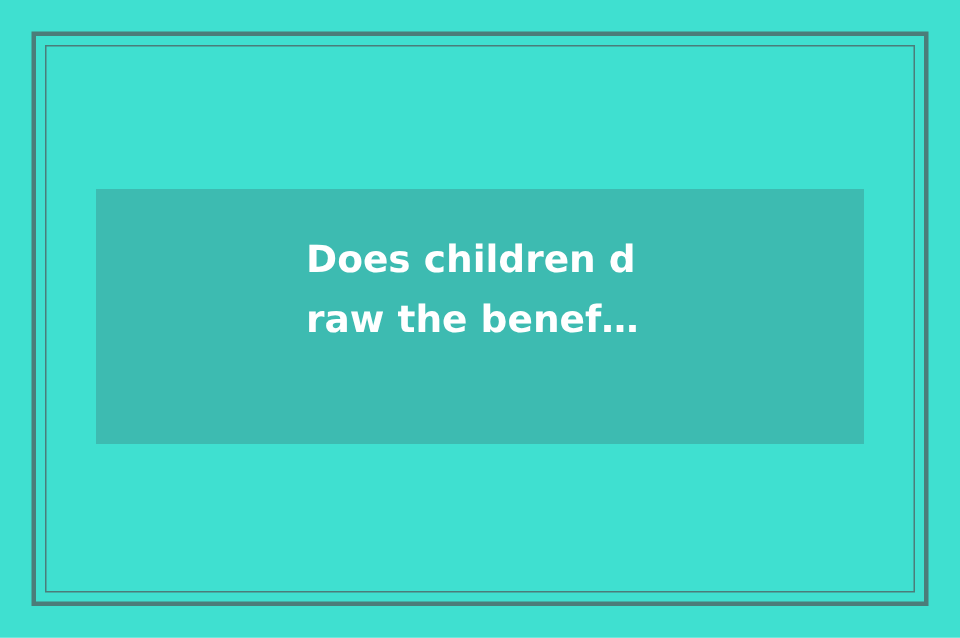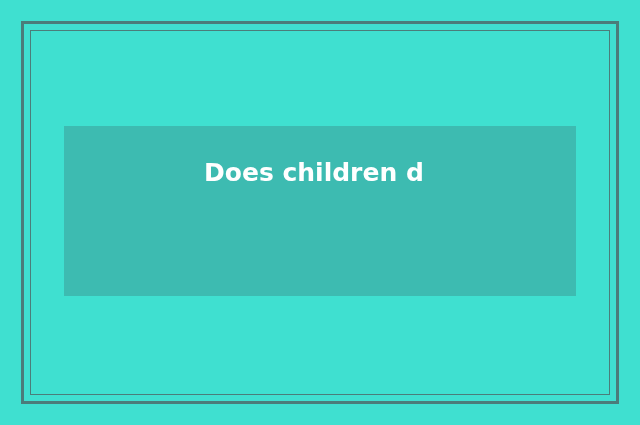--- a/index.html
+++ b/index.html
@@ -78,16 +78,17 @@
 <body>
 
 <div id="stage">
 
   <div class="frame-outer"></div>
   <div class="frame-inner"></div>
 
   <div class="content-panel">
     <div class="title-block">
       <span class="title-line">Does children d</span>
+      <span class="title-line">raw the benef…</span>
     </div>
   </div>
 
 </div>
 
 </body></html>

